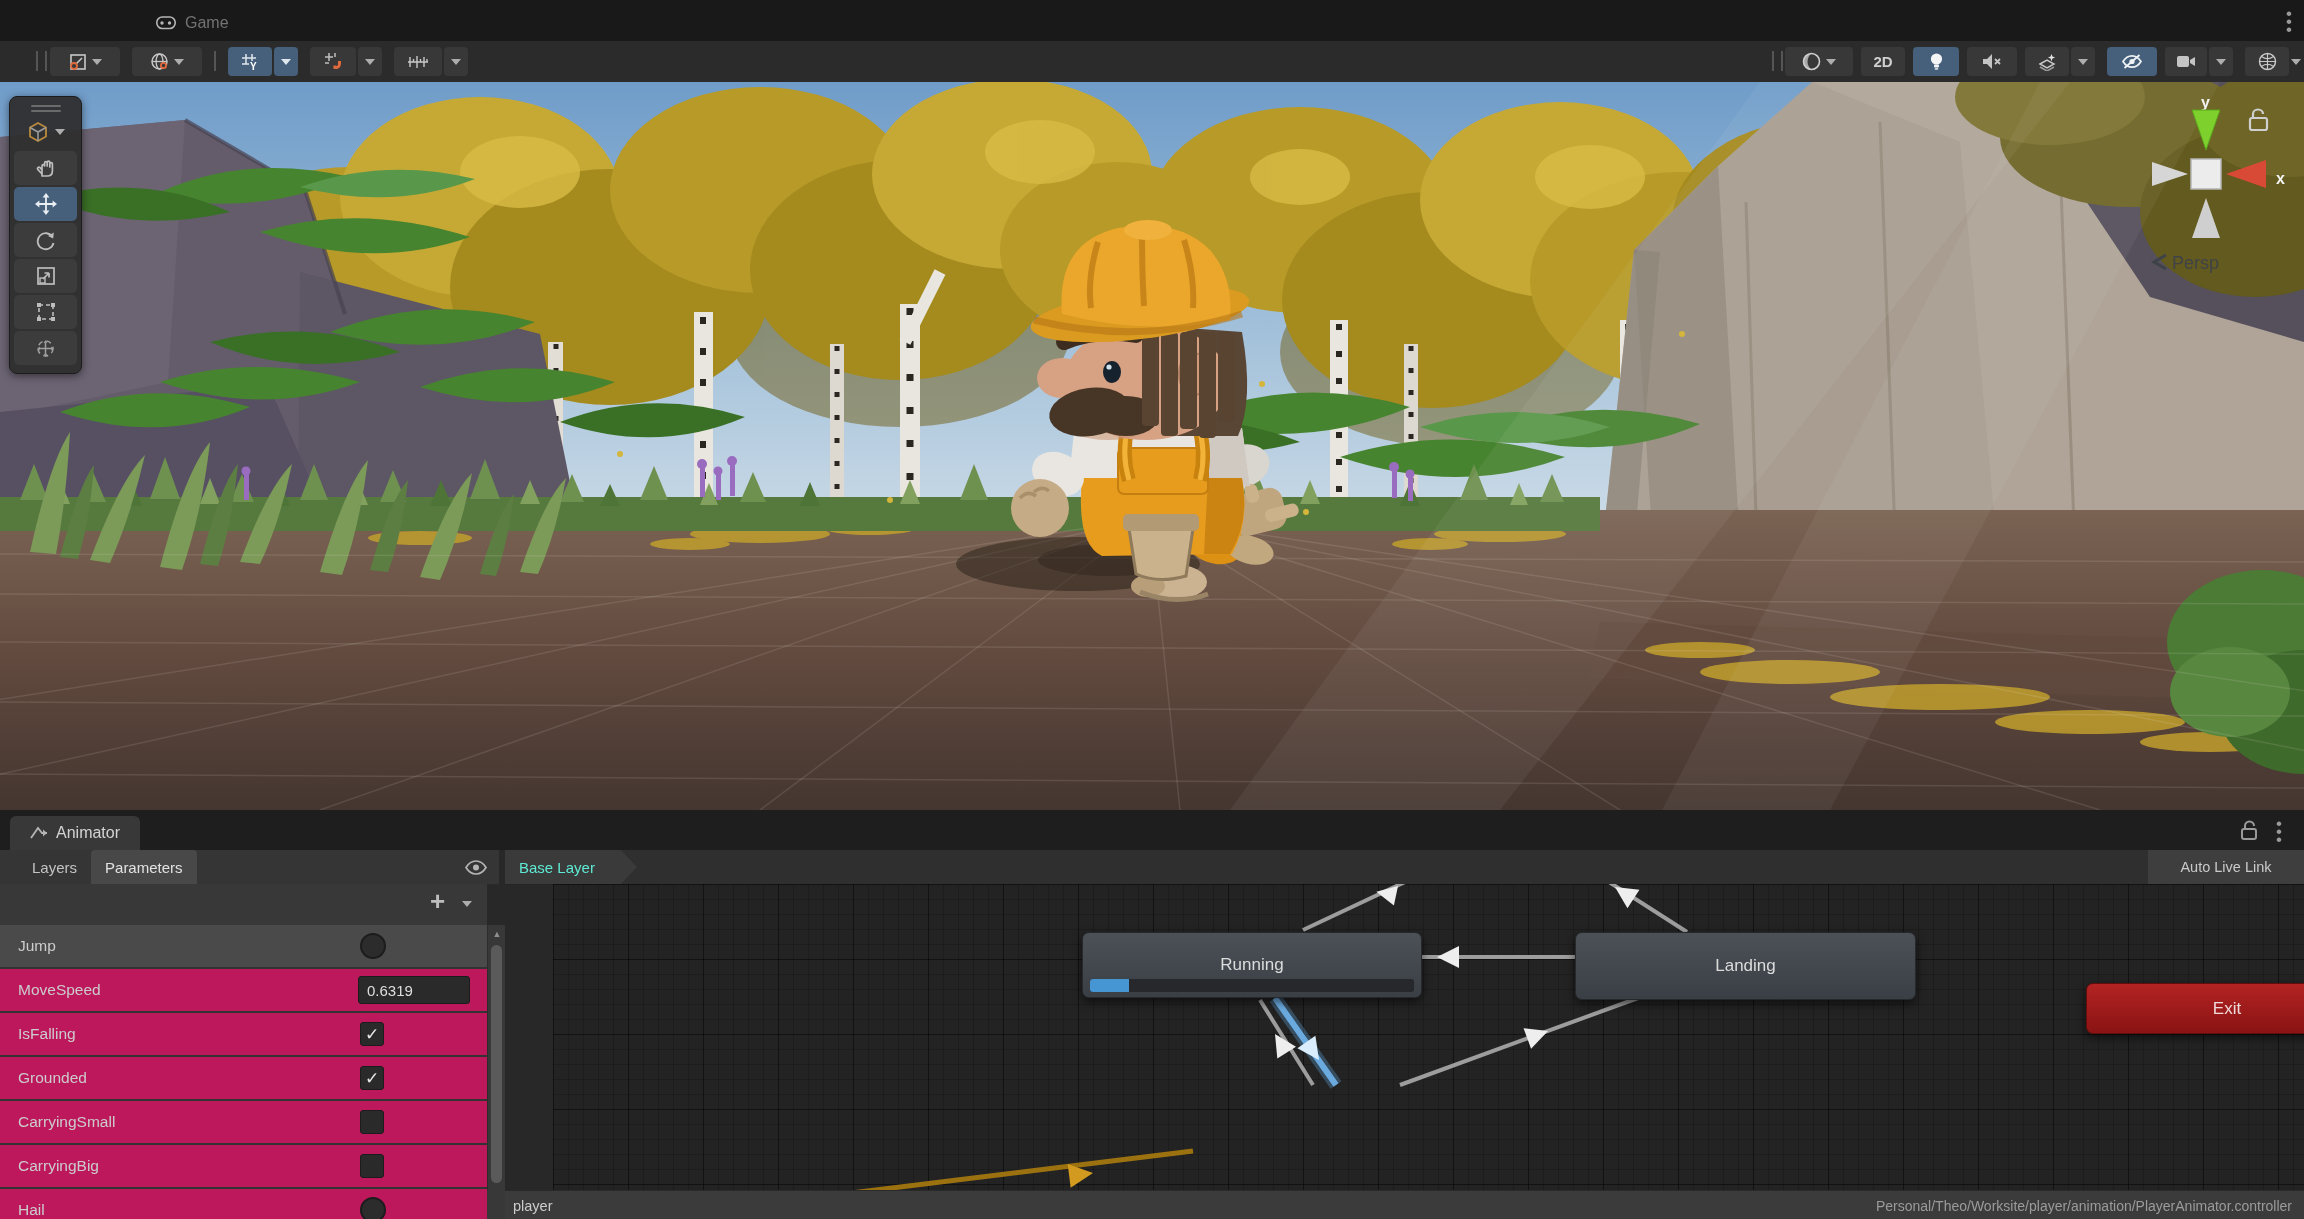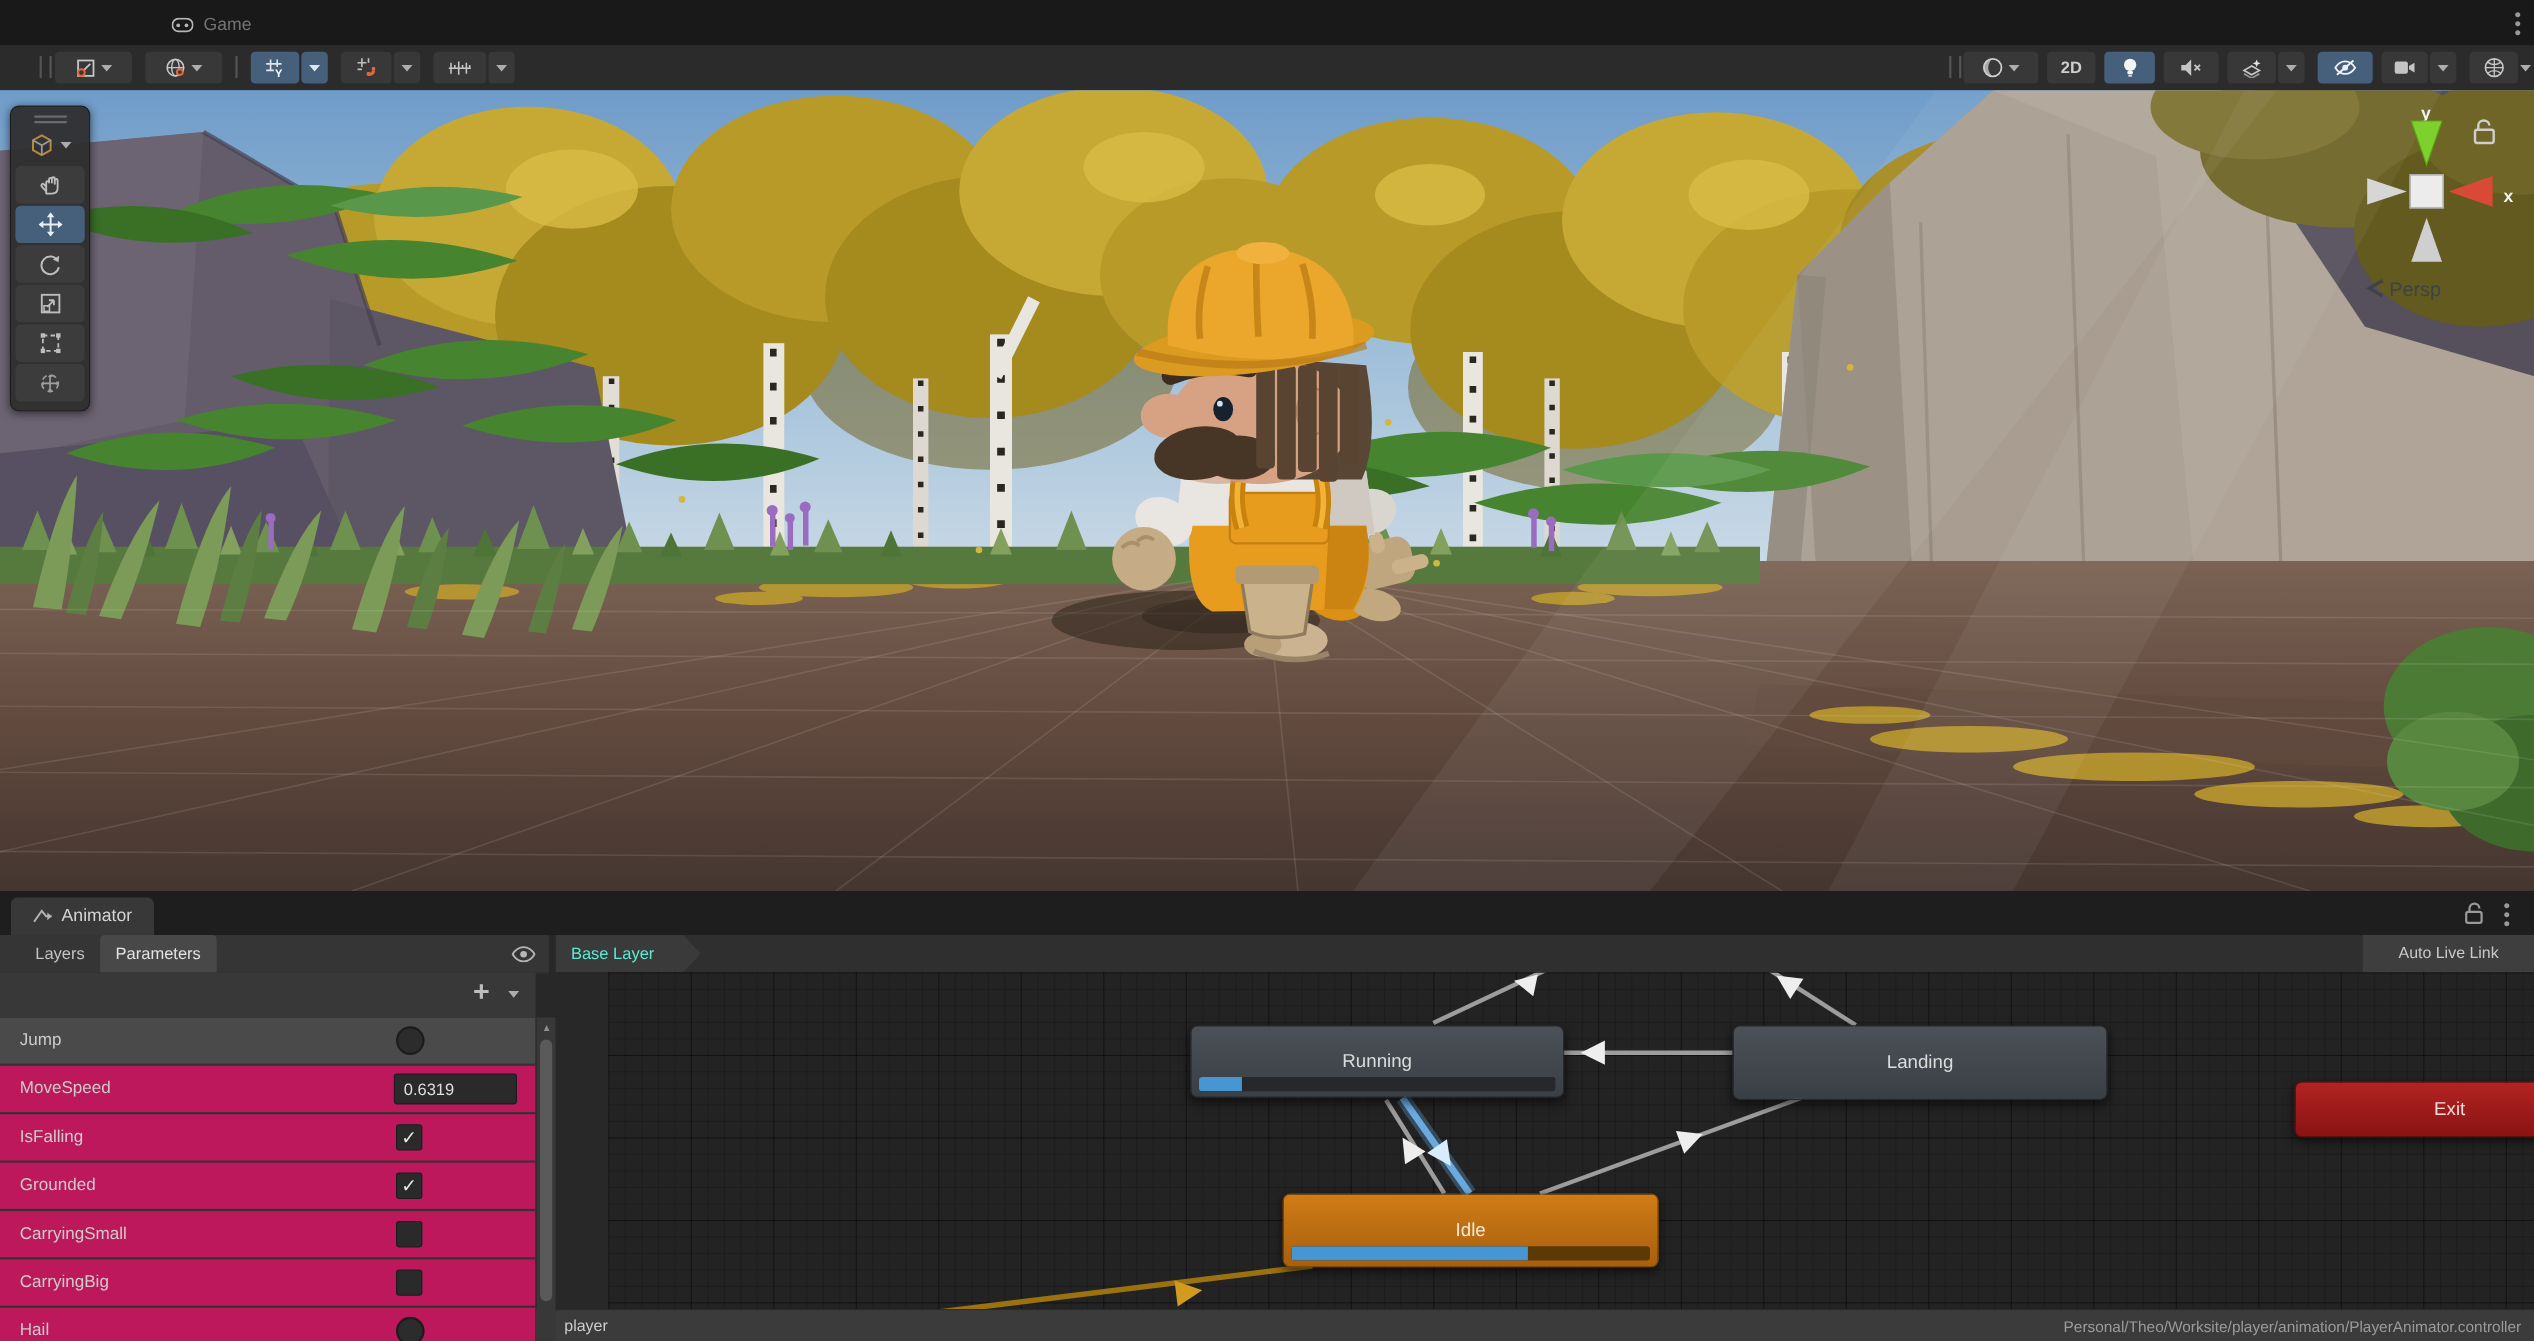--- a/index.html
+++ b/index.html
@@ -726,26 +726,20 @@
 
   <div class="node node-gray" style="left:529px;top:48px;width:338px;height:64px;">
     <span>Running</span>
     <div class="nprog">
       <div class="nfill" style="width: 12%;"></div>
     </div>
   </div>
   <div class="node node-gray" style="left:1022px;top:48px;width:339px;height:66px;">
     <span>Landing</span>
   </div>
-  <div class="node node-orange" style="left:613px;top:201px;width:340px;height:65px;">
-    <span>Idle</span>
-    <div class="nprog">
-      <div class="nfill" style="width: 66%;"></div>
-    </div>
-  </div>
   <div class="node node-red" style="left:1533px;top:99px;width:280px;height:49px;">
     <span>Exit</span>
   </div>
 </div>
 
 <div class="abs statusfill"></div>
 <div class="abs statusbar">
   <span style="padding-left:8px;color:#cdcdcd;">player</span>
   <span class="spath">Personal/Theo/Worksite/player/animation/PlayerAnimator.controller</span>
 </div>

